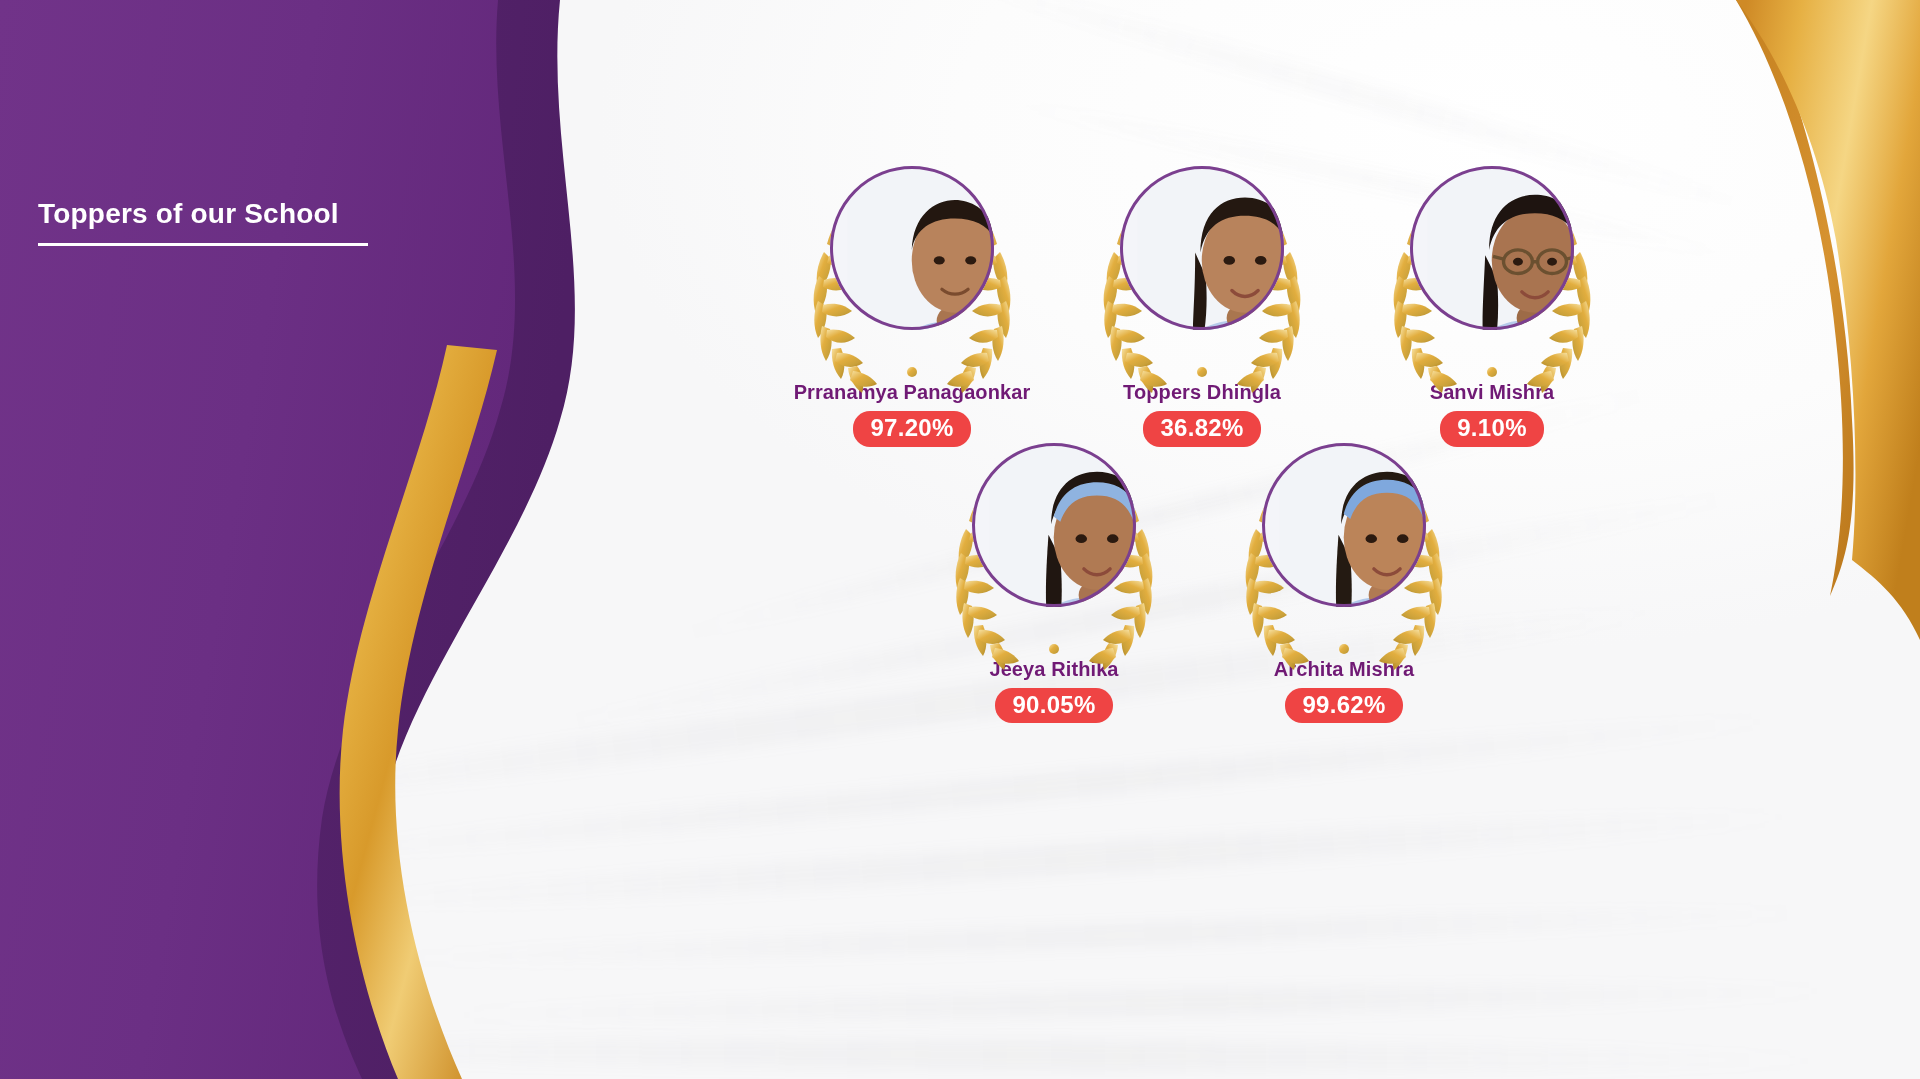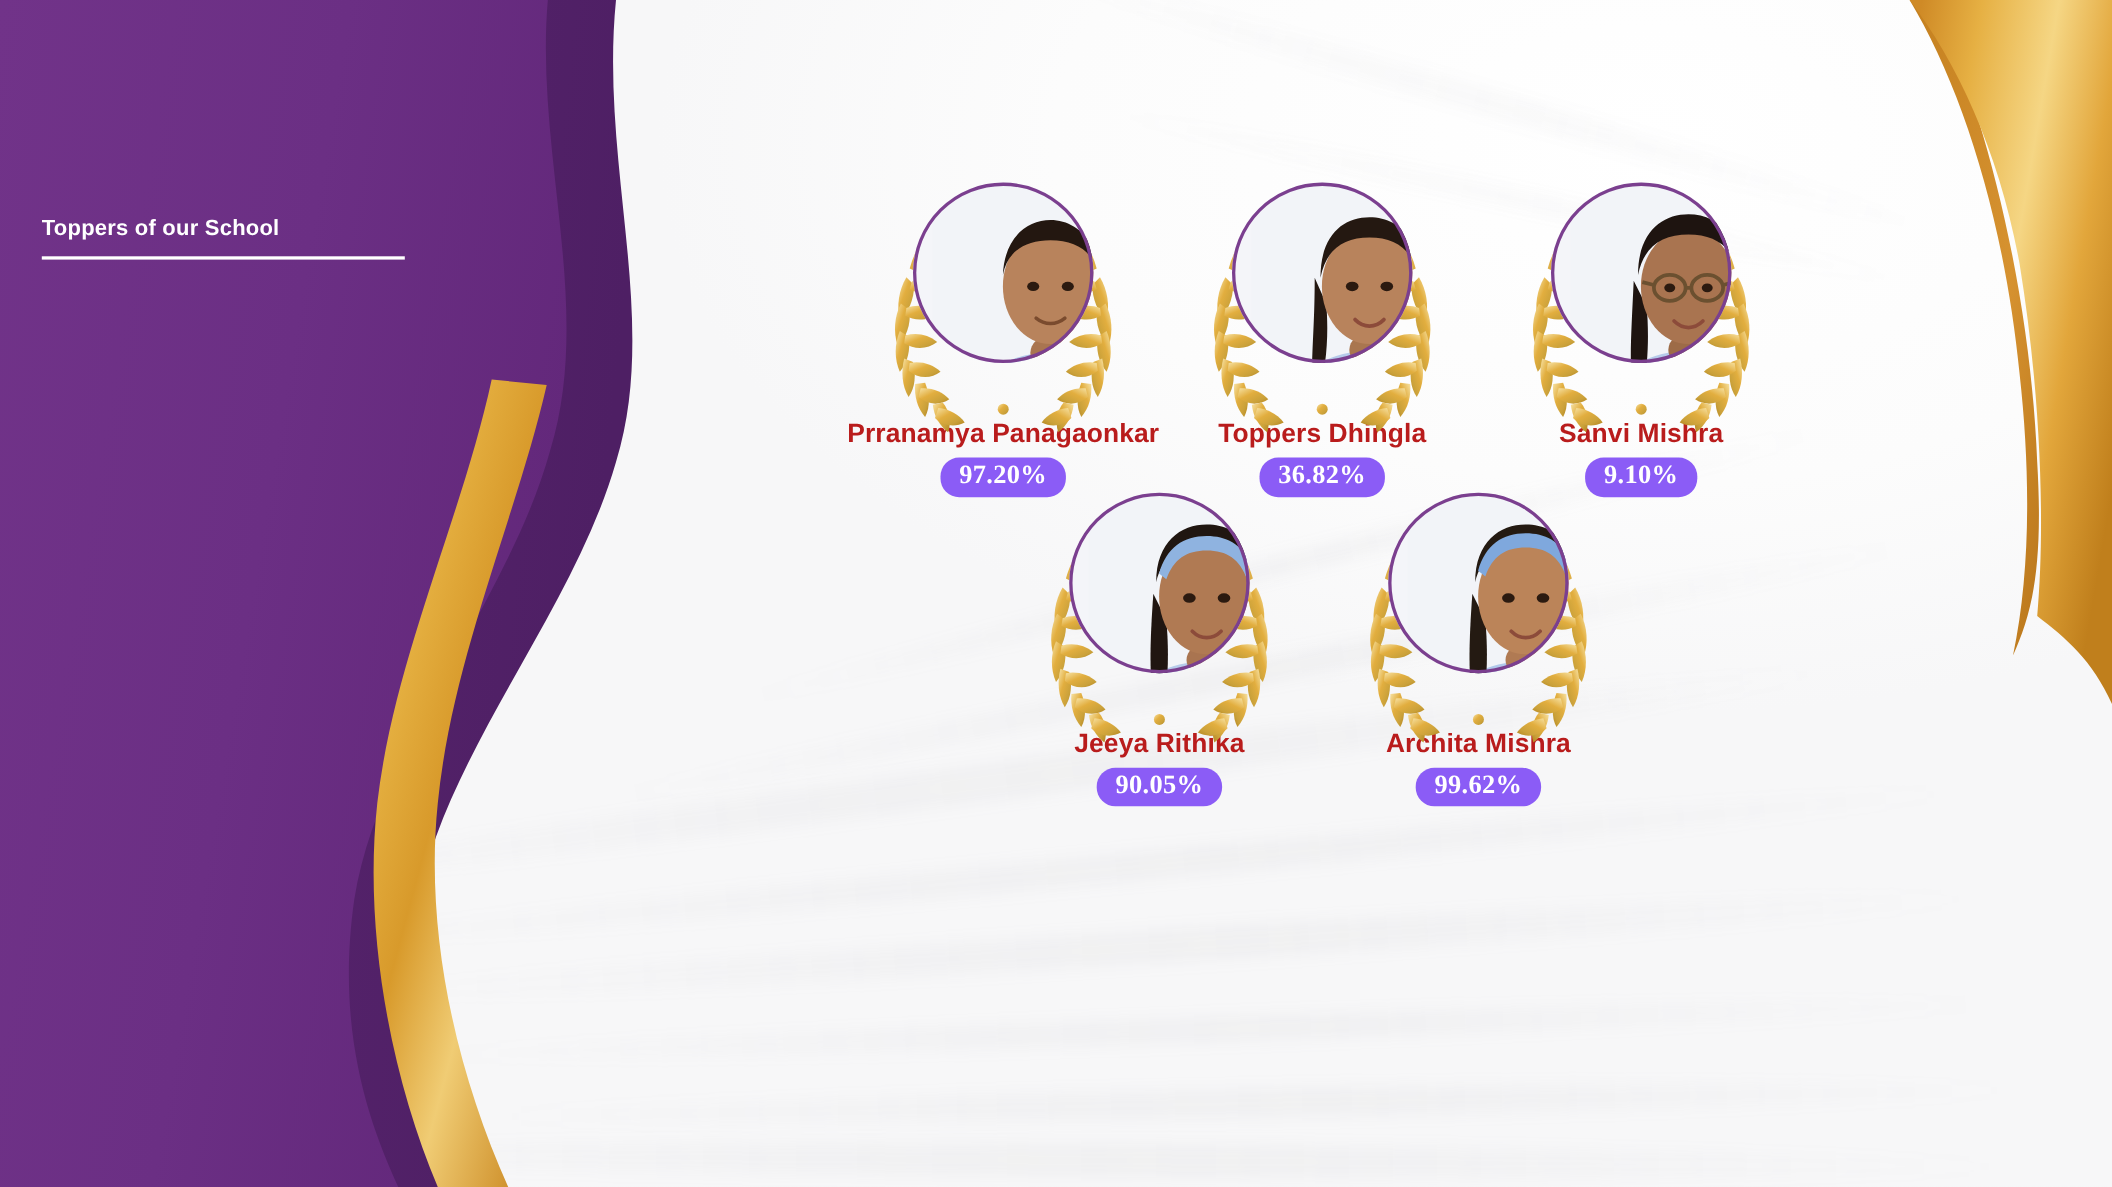--- a/index.html
+++ b/index.html
@@ -56,21 +56,21 @@
   }
   .right-arc svg{ display:block; width:280px; height:1079px; }
 
   
   .panel-text{
     position:absolute; left:38px; top:196px;
     width:420px;
   }
   .eyebrow{
     color:#ffffff;
-    font-size:20px;
+    font-size:28px;
     font-weight:700;
     letter-spacing:.2px;
     line-height:1.25;
     white-space:nowrap;
   }
   .rule{
     width:330px; height:3px;
     background:#ffffff;
     margin:12px 0 24px 0;
   }
@@ -127,38 +127,37 @@
     transform:translateX(-50%);
     width:164px; height:164px;
     border-radius:50%;
     border:3px solid #7b3f8f;
     pointer-events:none;
   }
   .photo-art{ position:absolute; inset:0; }
 
   .tname{
     margin-top:6px;
-    color:#b91c1c;
-    font-size:24px;
+    color:#701a75;
+    font-size:20px;
     font-weight:700;
     letter-spacing:.1px;
     white-space:nowrap;
     text-align:center;
   }
   .tbadge{
     margin-top:7px;
-    background:#8b5cf6;
+    background:#ef4444;
     color:#ffffff;
     font-size:24px;
     font-weight:700;
     letter-spacing:.3px;
     padding:3px 17px 5px 17px;
     border-radius:17px;
     line-height:1.15;
-    font-family:Liberation Serif, serif;
   }
 </style>
 </head>
 <body>
 
 <div class="stage">
 
   <div class="bg-base"></div>
   <div class="streak s1"></div>
   <div class="streak s2"></div>

